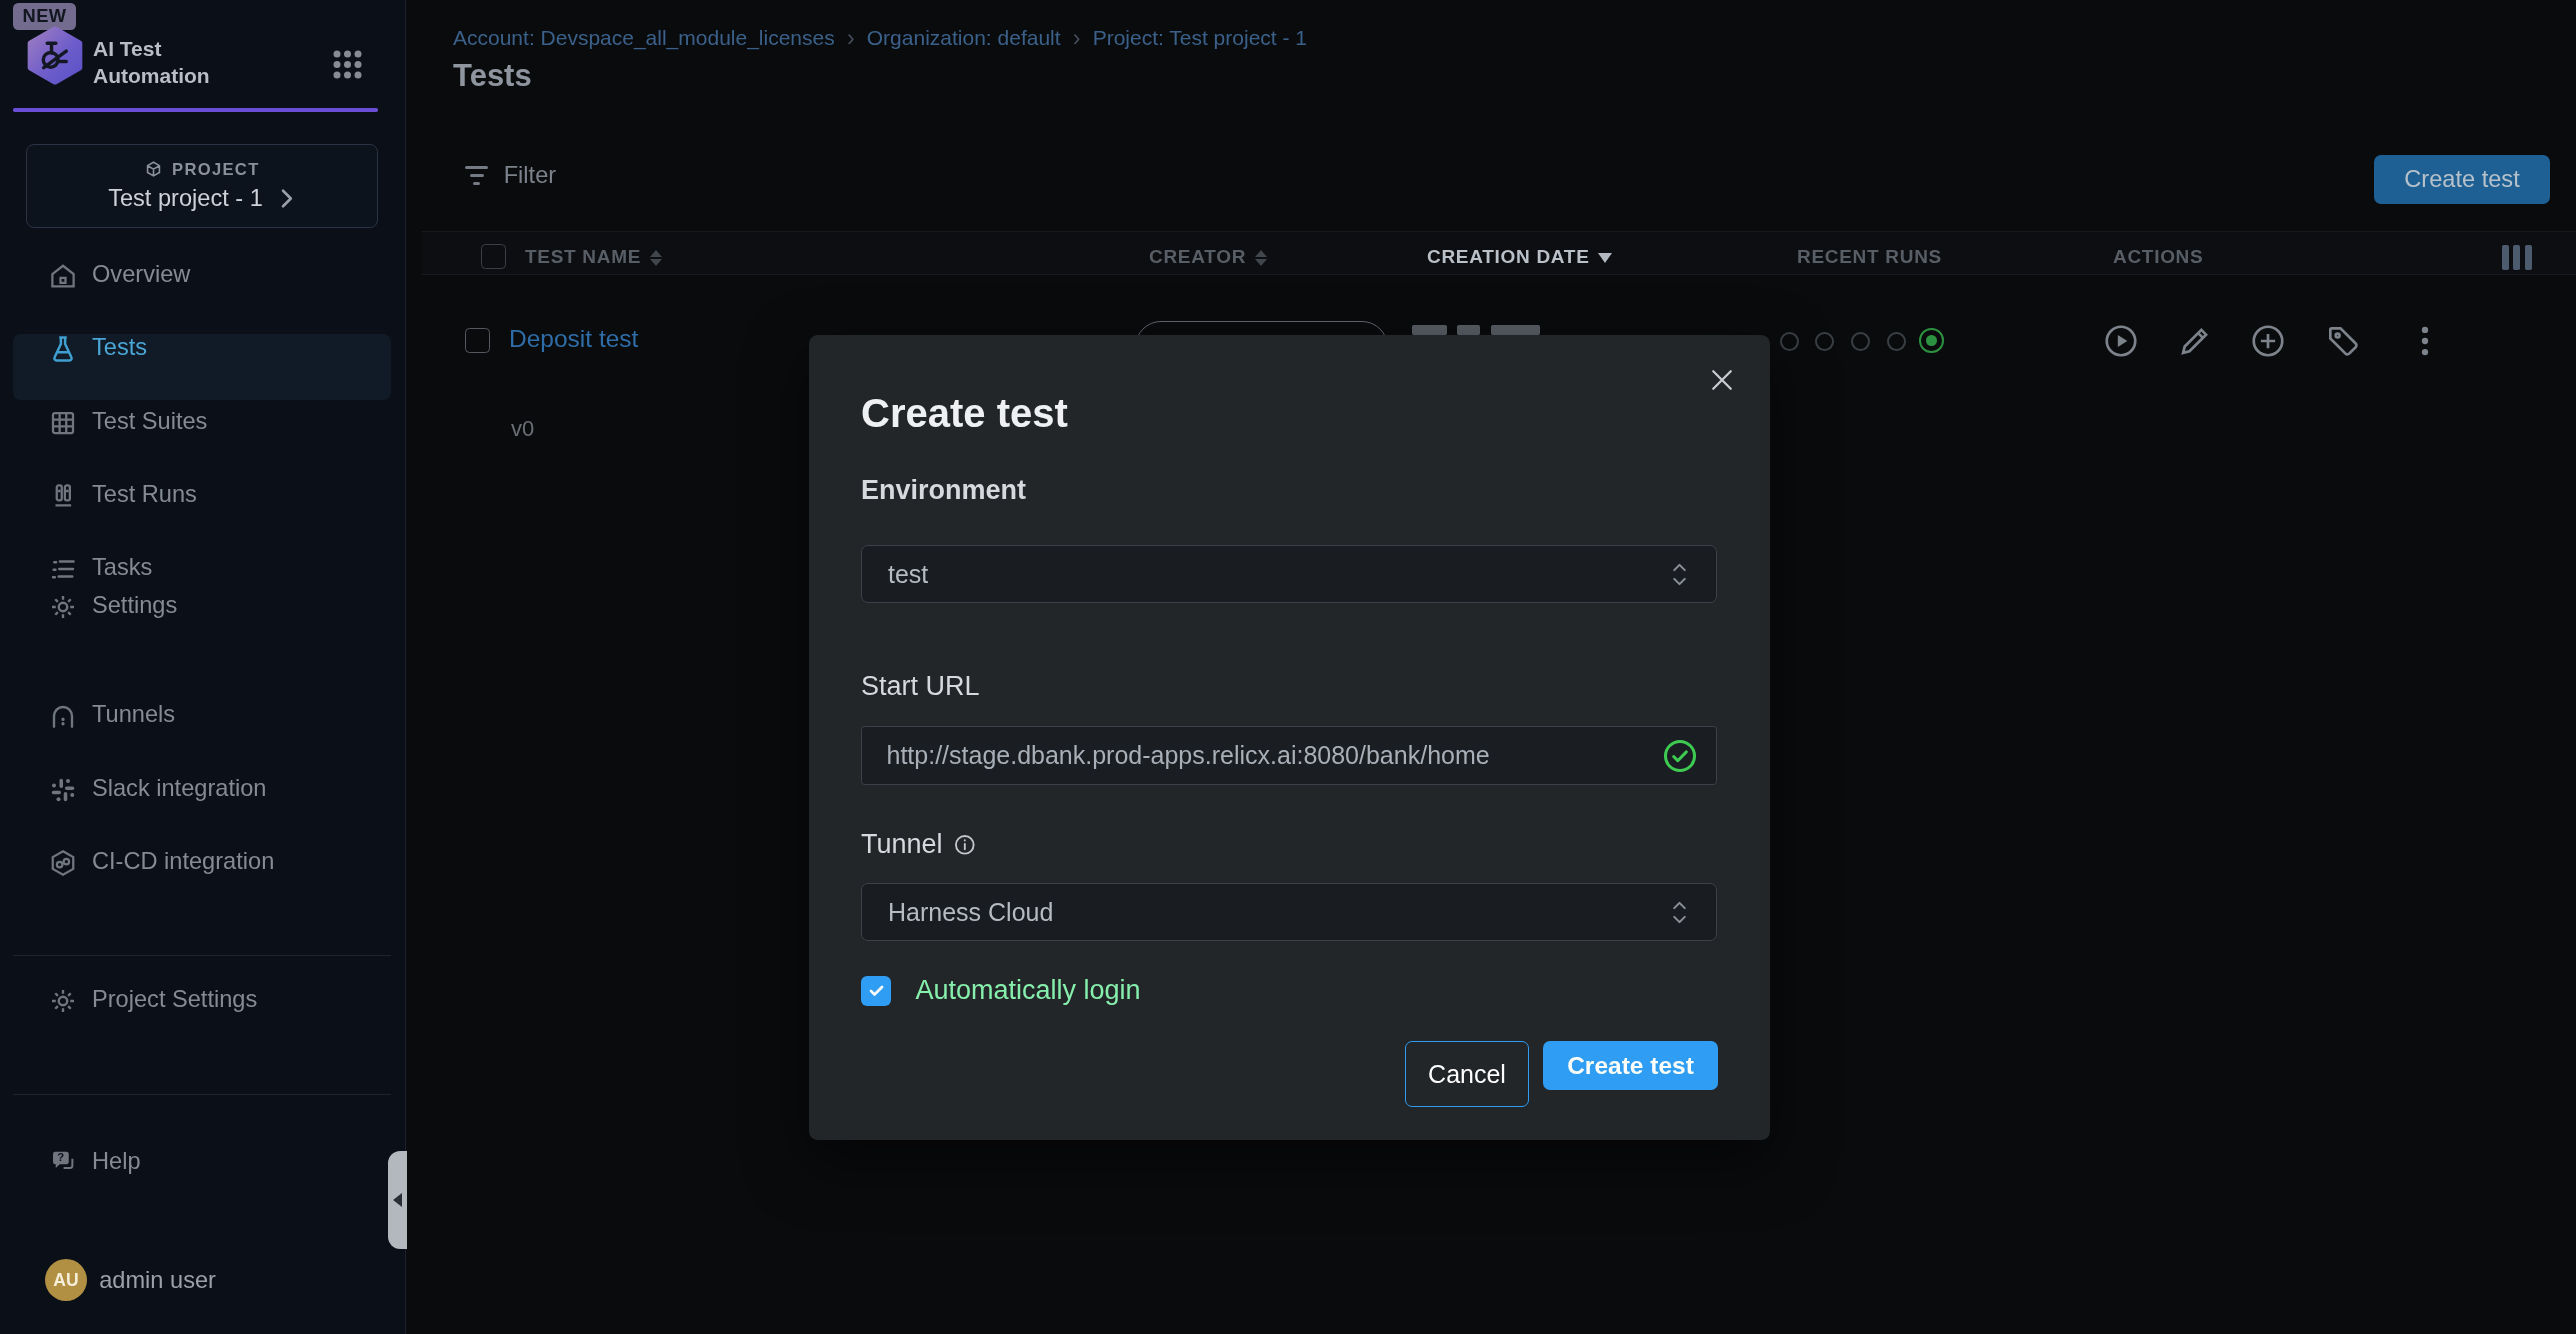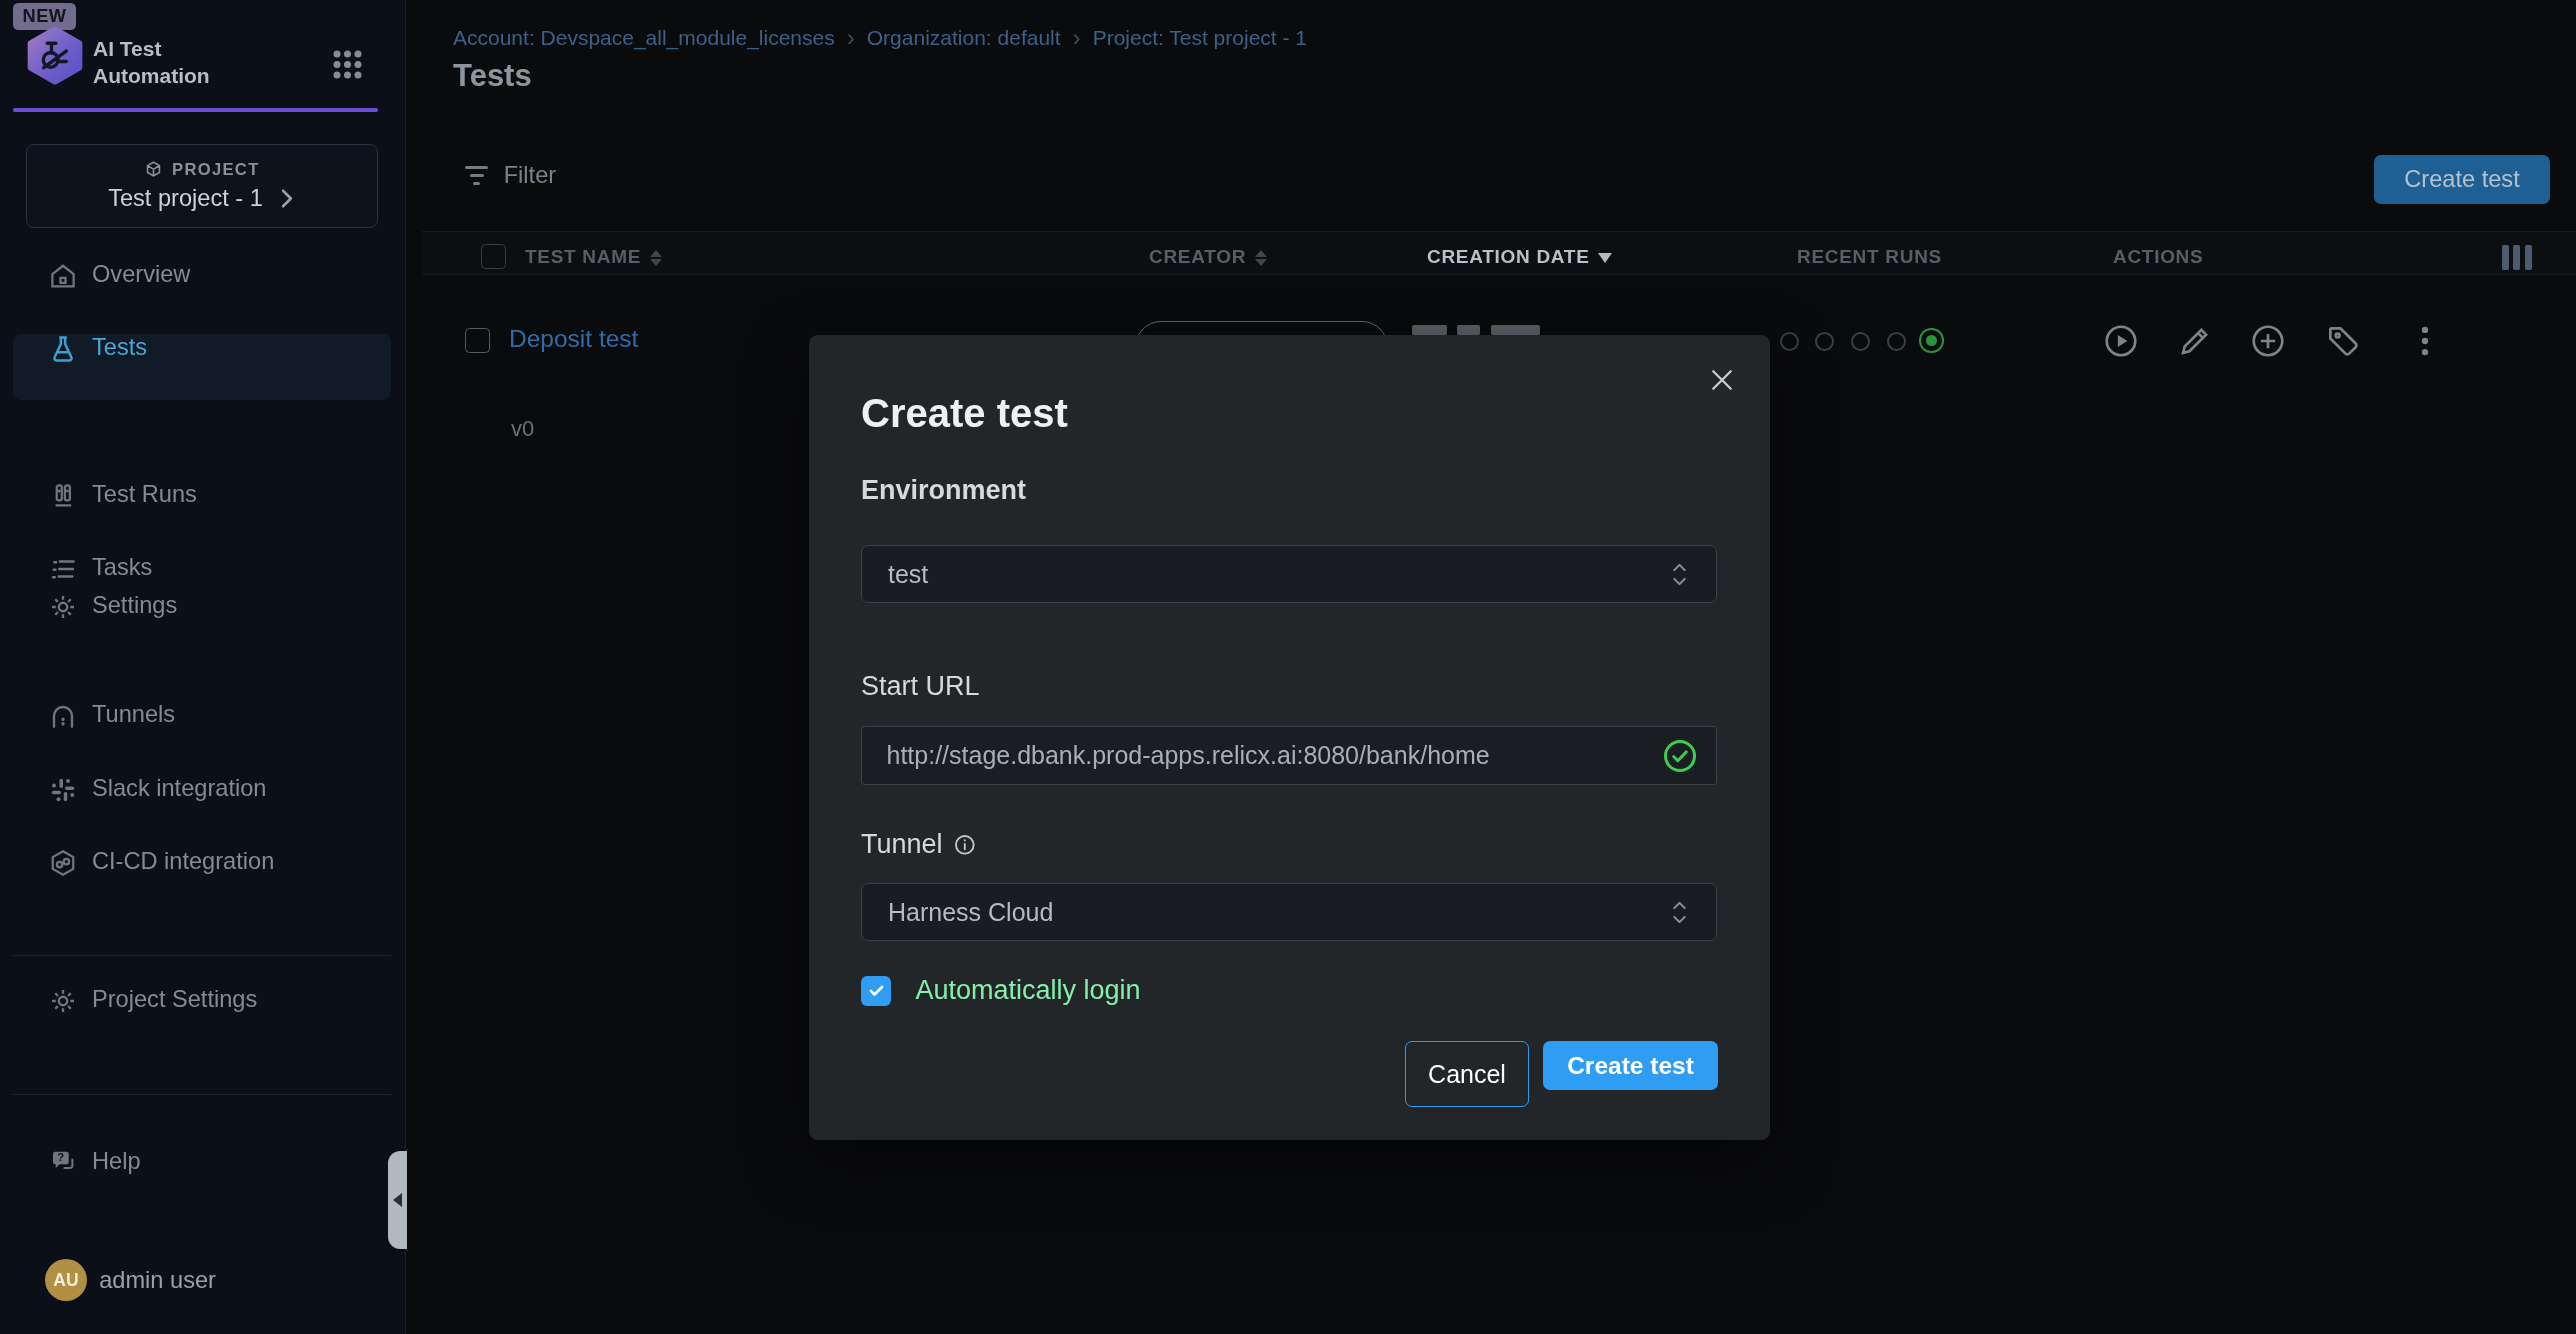--- a/index.html
+++ b/index.html
@@ -244,20 +244,29 @@
 
   <div class="nav-item active" style="top:334px">
     <span class="ni-icon">
       <svg viewBox="0 0 24 24" fill="none" stroke="currentColor" stroke-width="2">
           <path d="M9 2.8 h6 M10.3 2.8 V8 L5.3 18.6 a1.7 1.7 0 0 0 1.5 2.5 h10.4 a1.7 1.7 0 0 0 1.5 -2.5 L13.7 8 V2.8 M7.5 14.5 h9"></path>
         </svg>
     </span>
     <span>Tests</span>
   </div>
 
+  <div class="nav-item" style="top:408px">
+    <span class="ni-icon">
+      <svg viewBox="0 0 24 24" fill="none" stroke="currentColor" stroke-width="1.8">
+          <rect x="4" y="4" width="16" height="16" rx="1.5"></rect>
+          <path d="M4 9.3 h16 M4 14.6 h16 M9.3 4 v16 M14.6 4 v16"></path>
+        </svg>
+    </span>
+    <span>Test Suites</span>
+  </div>
 
   <div class="nav-item" style="top:481px">
     <span class="ni-icon">
       <svg viewBox="0 0 24 24" fill="none" stroke="currentColor" stroke-width="1.8">
           <rect x="7" y="3.5" width="4" height="12" rx="1.5"></rect>
           <rect x="13.5" y="3.5" width="4" height="12" rx="1.5"></rect>
           <path d="M9 7 v2 M15.5 7 v2" stroke-width="2.2"></path>
           <path d="M6 19.5 h12.5"></path>
         </svg>
     </span>

